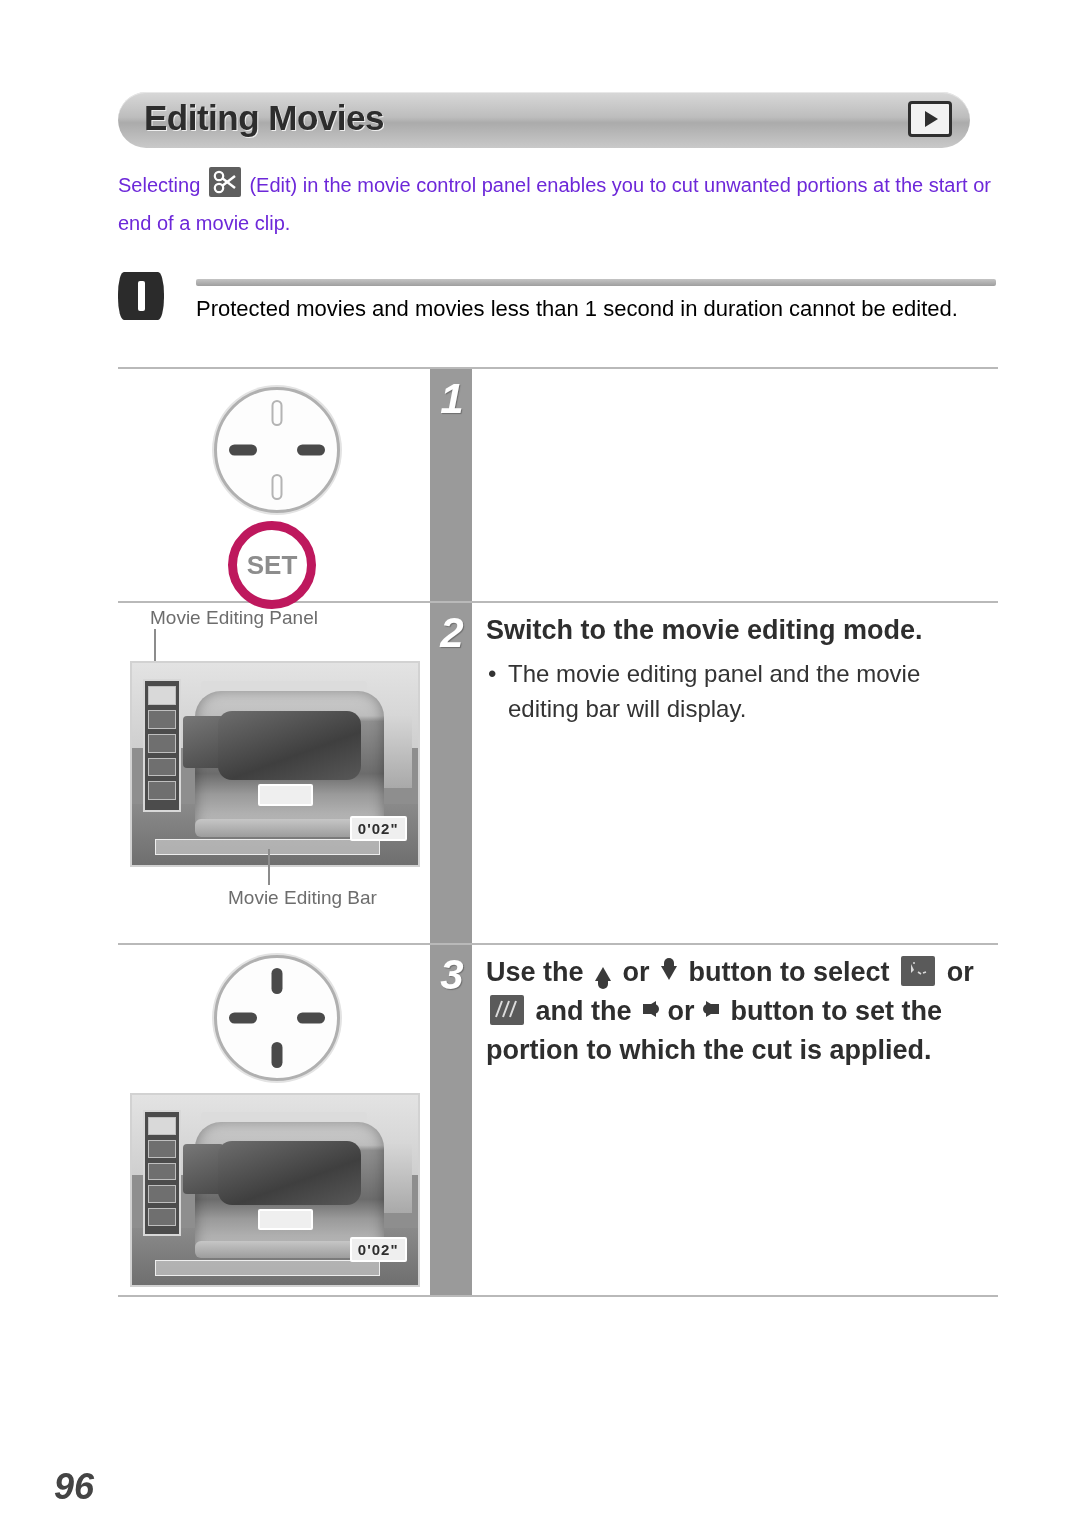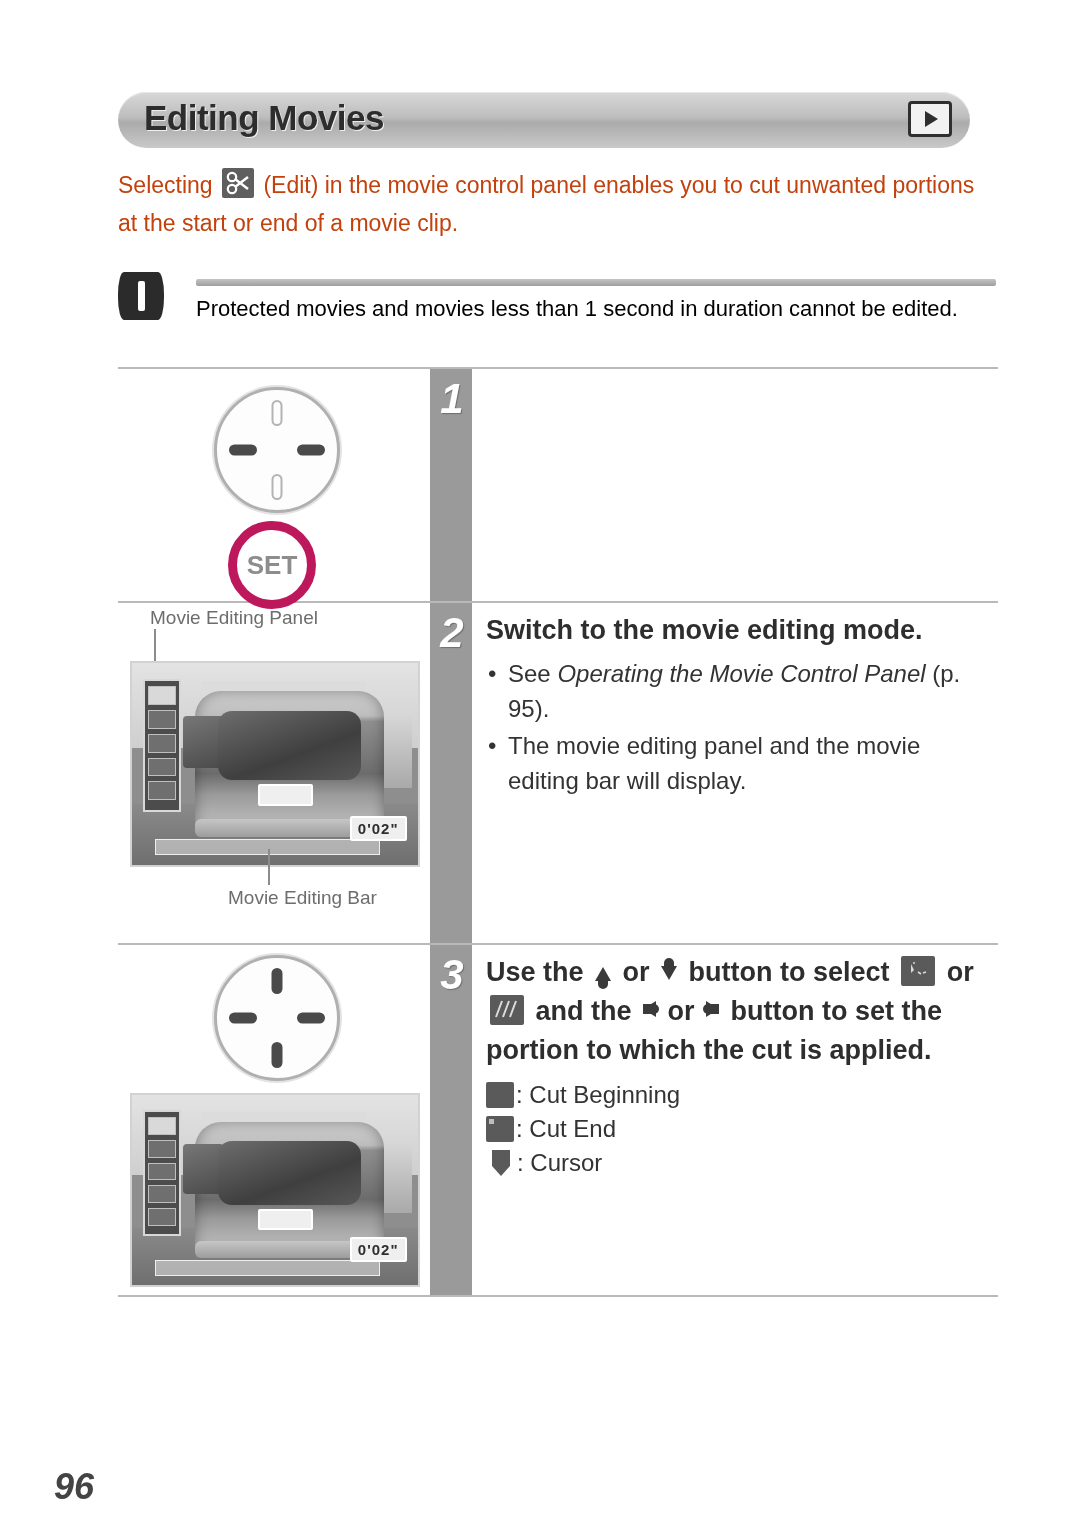--- a/index.html
+++ b/index.html
@@ -58,23 +58,23 @@
     border-bottom: 8px solid transparent;
     margin-left: 3px;
   }
 
   
   #intro {
     position: absolute;
     left: 118px;
     top: 166px;
     width: 880px;
-    font-size: 23px;
+    font-size: 20px;
     line-height: 38px;
-    color: #c2410c;
+    color: #6d28d9;
   }
   .inline-icon {
     display: inline-block;
     vertical-align: -5px;
     width: 32px;
     height: 30px;
     background: #5f5f5f;
     border-radius: 2px;
     position: relative;
     margin: 0 3px;
@@ -518,25 +518,20 @@
       <div class="callout-label" style="left:66px; top:284px;margin-left:44px;">Movie Editing Bar</div>
     </div>
 
     <div class="step-numbar">
       <div class="step-num">2</div>
     </div>
 
     <div class="step-body">
       <div class="step-head">Switch to the movie editing mode.</div>
       <ul class="step-bullets">
-        <li>
-          <span>See</span>
-          <span class="ital">Operating the Movie Control Panel</span>
-          <span>(p. 95).</span>
-        </li>
         <li>
           <span>The movie editing panel and the movie editing bar will display.</span>
         </li>
       </ul>
     </div>
   </div>
 
   <div class="step-row" style="min-height:350px;">
     <div class="step-visual">
       <div class="dial" style="left:96px; top:10px;">
@@ -600,32 +595,18 @@
             <path d="M6 22 L12 6 M13 22 L19 6 M20 22 L26 6" stroke="#dcdcdc" stroke-width="2" fill="none"></path>
           </svg>
         </span>
         <span>and the</span>
         <span class="arrow arrow-left"></span>
         <span>or</span>
         <span class="arrow arrow-right"></span>
         <span>button to set the portion to which the cut is applied.</span>
       </div>
 
-      <div id="legend">
-        <div class="row">
-          <span class="swatch"></span>
-          <span>: Cut Beginning</span>
-        </div>
-        <div class="row">
-          <span class="swatch end"></span>
-          <span>: Cut End</span>
-        </div>
-        <div class="row">
-          <span class="cursor-mark"></span>
-          <span>: Cursor</span>
-        </div>
-      </div>
     </div>
   </div>
 
 </div>
 
 <div id="page-number">96</div>
 
 </body></html>

